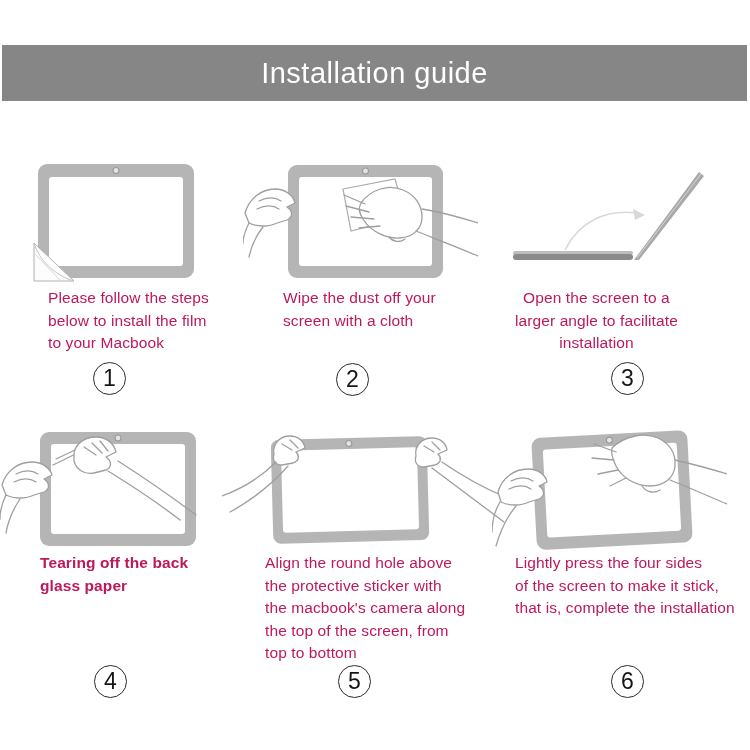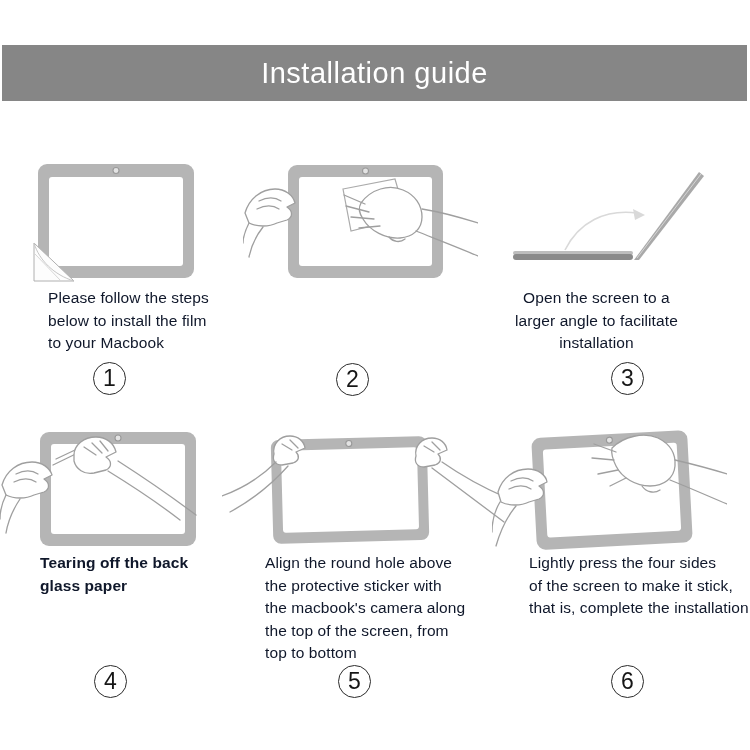--- a/index.html
+++ b/index.html
@@ -15,21 +15,21 @@
   .titlebar h1{
     margin:12px;font-size:29px;font-weight:400;color:#ffffff;letter-spacing:.5px;
   }
   
   .illus{position:absolute;}
   .lineart{stroke:#9f9f9f;stroke-width:1.3;fill:none;stroke-linecap:round;stroke-linejoin:round;}
   .lineart-fill{stroke:#9f9f9f;stroke-width:1.3;fill:#ffffff;stroke-linecap:round;stroke-linejoin:round;}
   
   .caption{
     position:absolute;font-size:15.5px;line-height:22.5px;white-space:pre-line;
-    color:#0f172a;letter-spacing:.1px;
+    color:#be185d;letter-spacing:.1px;
   }
   
   .badge{
     position:absolute;width:33px;height:33px;border:1.8px solid #2b2b2b;border-radius:50%;
     display:flex;align-items:center;justify-content:center;
     font-size:23px;color:#161616;box-sizing:border-box;background:#fff;
   }
 </style>
 </head>
 <body>
@@ -121,31 +121,33 @@
     <path class="lineart" d="M183,40 C200,44 216,48 235,54 M178,60 C198,68 216,76 235,84"></path>
 
     <path class="lineart-fill" d="M6,72 C10,58 22,49 36,49 C46,49 54,55 55,62 L47,66 C53,70 53,76 47,79 L37,82 C29,86 17,86 9,82 Z"></path>
     <path class="lineart" d="M19,61 C27,57 35,57 41,61 M17,69 C25,65 33,65 39,69"></path>
     <path class="lineart" d="M8,82 C2,92 0,102 0,112 M24,86 C14,98 8,112 4,126"></path>
   </svg>
 
   <div class="caption" style="left:48px;top:287px;">Please follow the steps
 below to install the film
 to your Macbook</div>
+  <div class="caption" style="left:283px;top:287px;">Wipe the dust off your
+screen with a cloth</div>
   <div class="caption" style="left:515px;top:287px;text-align:center;">Open the screen to a
 larger angle to facilitate
 installation</div>
   <div class="caption" style="left:40px;top:552px;font-weight:bold;">Tearing off the back
 glass paper</div>
   <div class="caption" style="left:265px;top:552px;">Align the round hole above
 the protective sticker with
 the macbook's camera along
 the top of the screen, from
 top to bottom</div>
-  <div class="caption" style="left:515px;top:552px;margin-left:14px;">Lightly press the four sides
+  <div class="caption" style="left:515px;top:552px;">Lightly press the four sides
 of the screen to make it stick,
 that is, complete the installation</div>
 
   <div class="badge" style="left:93px;top:362px;">1</div>
   <div class="badge" style="left:336px;top:363px;">2</div>
   <div class="badge" style="left:611px;top:362px;">3</div>
   <div class="badge" style="left:94px;top:665px;">4</div>
   <div class="badge" style="left:338px;top:665px;">5</div>
   <div class="badge" style="left:611px;top:665px;">6</div>
 

